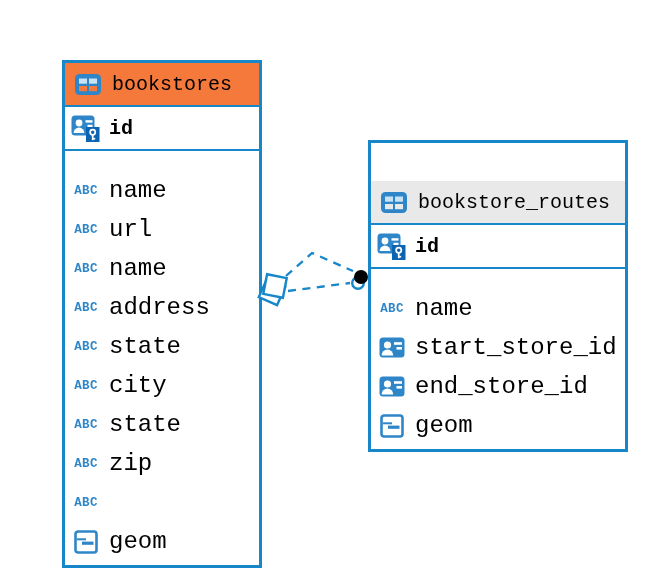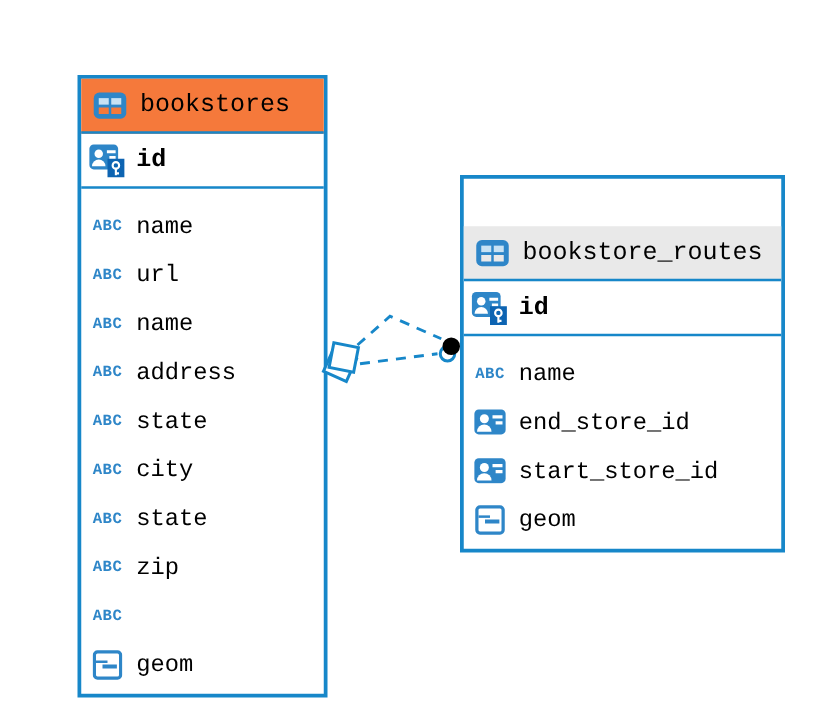--- a/index.html
+++ b/index.html
@@ -13,23 +13,23 @@
   .table{position:absolute;background:#fff;border:3px solid var(--accent-blue);}
   .table-left{left:62px;top:60px;width:200px;}
   .table-right{left:368px;top:140px;width:260px;}
   .thead{height:44px;display:flex;align-items:center;gap:9px;padding:0 8px;
          border-bottom:2px solid var(--accent-blue);font-size:20px;color:var(--text-color);}
   .hdr-orange{background:var(--header-orange);}
   .hdr-gray{background:var(--header-gray);margin-top:38px;}
   .pk-row{height:44px;display:flex;align-items:center;gap:8px;padding:12px 6px;
           border-bottom:2px solid var(--accent-blue);}
   .pk-row .cname{font-weight:bold;font-size:20px;}
-  .tbody{padding:10px 0 4px 0;}
+  .tbody{padding:20px 0 4px 0;}
   .row{height:39px;display:flex;align-items:center;gap:8px;padding:0 6px;}
-  .cname{font-size:19px;color:var(--text-color);white-space:nowrap;}
+  .cname{font-size:24px;color:var(--text-color);white-space:nowrap;}
   .abc{font-size:12.5px;font-weight:bold;color:var(--icon-blue);letter-spacing:0.4px;
        width:30px;flex:0 0 30px;text-align:center;}
   .ic{display:inline-flex;width:30px;flex:0 0 30px;justify-content:center;align-items:center;}
   .i-blue{fill:var(--icon-blue);}
   .i-dark{fill:var(--icon-blue-dark);}
   .i-light{fill:var(--icon-cell-light);}
   .s-blue{stroke:var(--icon-blue);}
   .hdr-orange .cell-bg{fill:var(--header-orange);}
   .hdr-gray .cell-bg{fill:var(--header-gray);}
   .rel-layer{position:absolute;left:0;top:0;pointer-events:none;}
@@ -157,33 +157,33 @@
       <div class="row">
         <span class="ic">
           <svg width="26" height="21" viewBox="0 0 26 21">
             <rect x="0.5" y="0.5" width="25" height="20" rx="3.5" class="i-blue"></rect>
             <circle cx="8.5" cy="8" r="3.6" fill="#fff"></circle>
             <path d="M2.6 18.4 a5.8 5.8 0 0 1 11.6 0 z" fill="#fff"></path>
             <rect x="15" y="5.2" width="8" height="2.6" fill="#fff"></rect>
             <rect x="17.5" y="10" width="5.5" height="2.6" fill="#fff"></rect>
           </svg>
         </span>
-        <span class="cname">end_store_id</span>
+        <span class="cname">start_store_id</span>
       </div>
       <div class="row">
         <span class="ic">
           <svg width="26" height="21" viewBox="0 0 26 21">
             <rect x="0.5" y="0.5" width="25" height="20" rx="3.5" class="i-blue"></rect>
             <circle cx="8.5" cy="8" r="3.6" fill="#fff"></circle>
             <path d="M2.6 18.4 a5.8 5.8 0 0 1 11.6 0 z" fill="#fff"></path>
             <rect x="15" y="5.2" width="8" height="2.6" fill="#fff"></rect>
             <rect x="17.5" y="10" width="5.5" height="2.6" fill="#fff"></rect>
           </svg>
         </span>
-        <span class="cname">start_store_id</span>
+        <span class="cname">end_store_id</span>
       </div>
       <div class="row">
         <span class="ic">
           <svg width="24" height="24" viewBox="0 0 24 24">
             <rect x="1.5" y="1.5" width="21" height="21" rx="2.5" fill="none" class="s-blue" stroke-width="2.6"></rect>
             <line x1="2.8" y1="9.3" x2="12" y2="9.3" class="s-blue" stroke-width="2"></line>
             <rect x="8" y="11.6" width="11.5" height="3.2" class="i-blue"></rect>
           </svg>
         </span>
         <span class="cname">geom</span>

